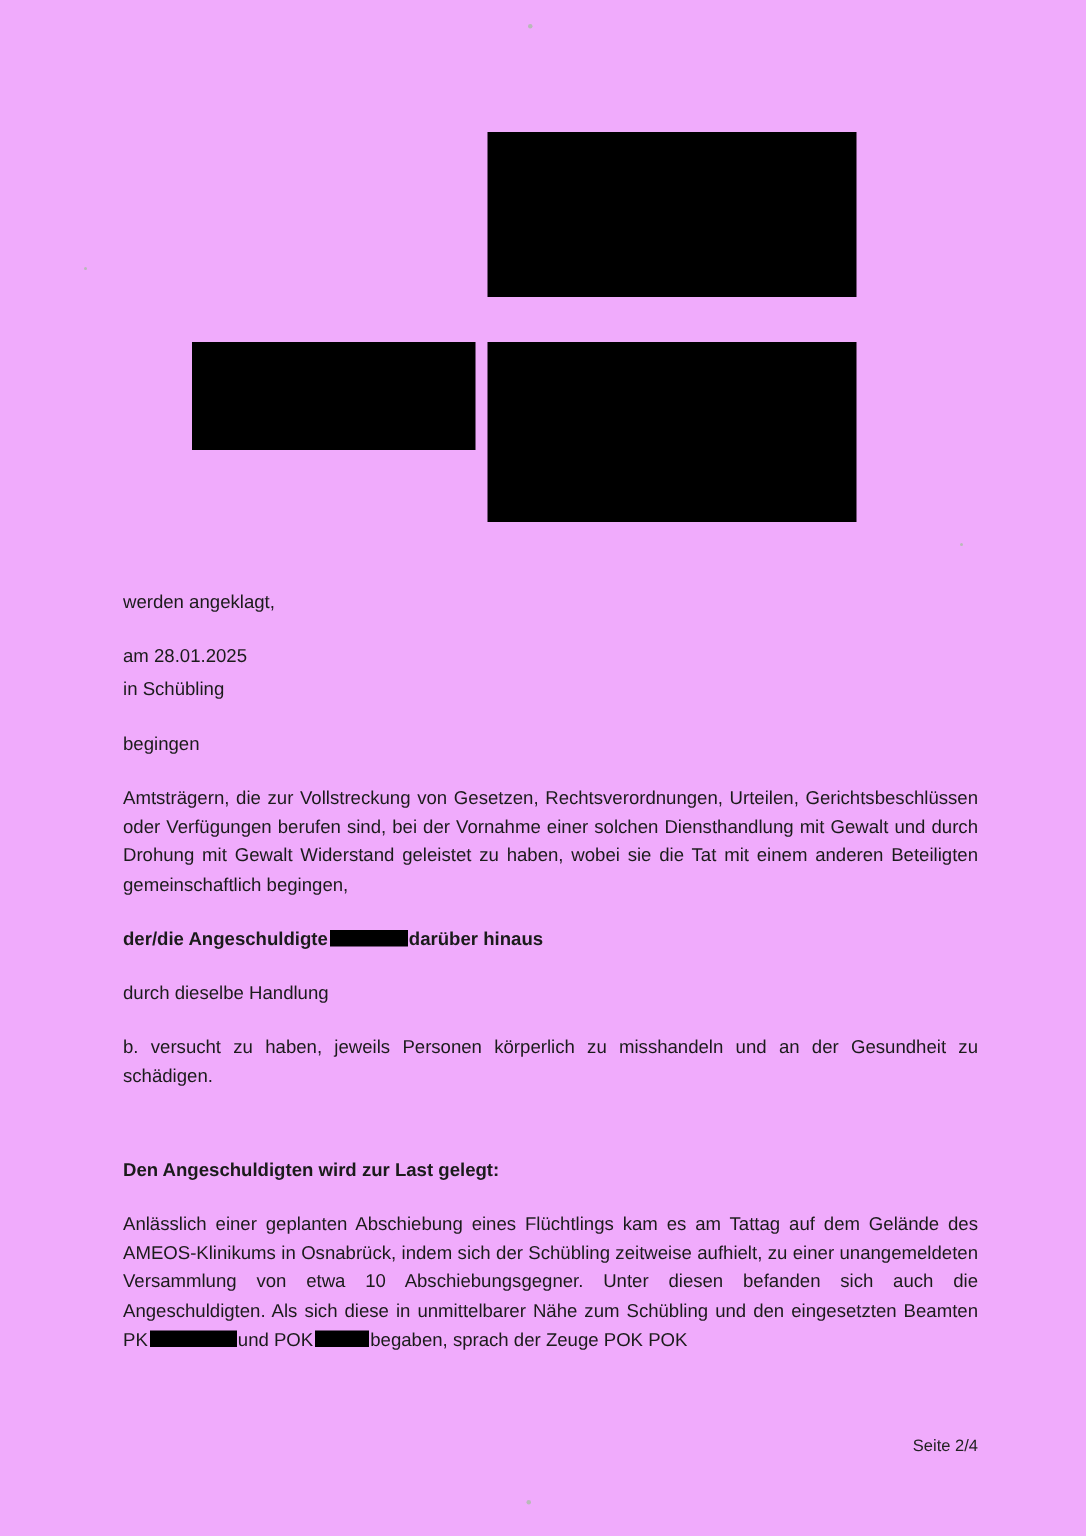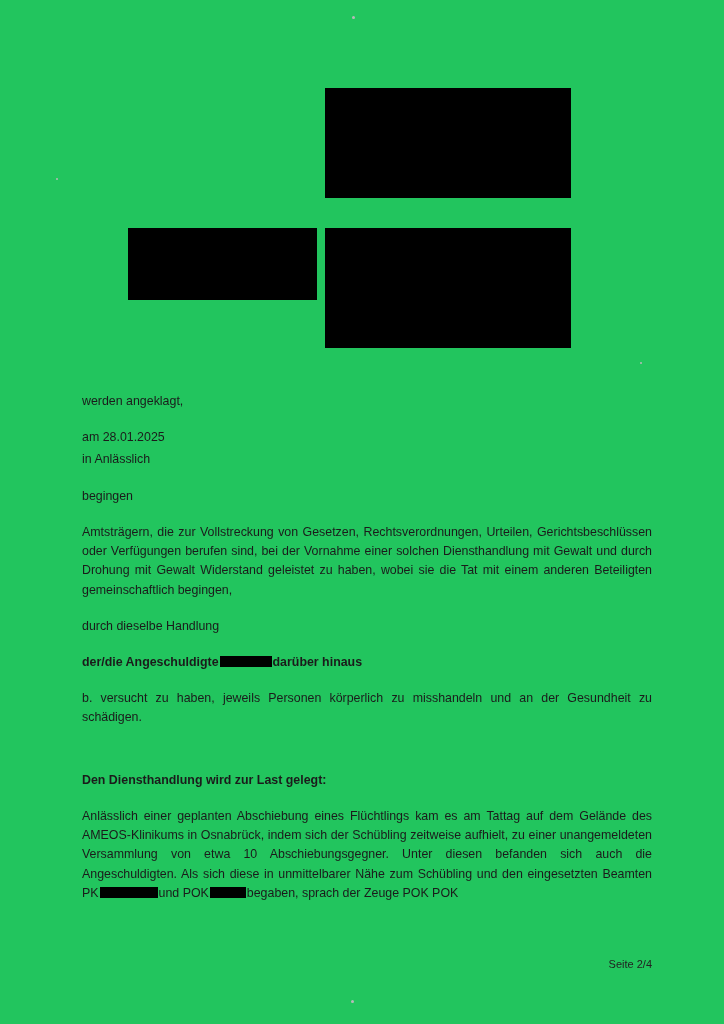--- a/index.html
+++ b/index.html
@@ -11,21 +11,21 @@
     width: 724px;
     height: 1024px;
     font-family: "Liberation Sans", sans-serif;
     color: #1a1a1a;
     position: relative;
     overflow: hidden;
   }
   .page {
     position: absolute;
     inset: 0;
-    background: #22c55e;
+    background: #f0abfc;
   }
   
   .speck {
     position: absolute;
     background: #b9b9b9;
     border-radius: 50%;
   }
   .redactions {
     position: absolute;
     left: 0;
@@ -95,38 +95,38 @@
     <div class="redact" style="left:325px; top:88px; width:246px; height:110px;"></div>
     <div class="redact" style="left:128px; top:228px; width:189px; height:72px;"></div>
     <div class="redact" style="left:325px; top:228px; width:246px; height:120px;"></div>
   </div>
 
   <div class="content">
 
     <p class="blk">werden angeklagt,</p>
 
     <p class="blk-tight">am 28.01.2025</p>
-    <p class="blk">in Anlässlich</p>
+    <p class="blk">in Schübling</p>
 
     <p class="blk">begingen</p>
 
     <p class="just blk">Amtsträgern, die zur Vollstreckung von Gesetzen, Rechtsverordnungen, Urteilen, Gerichtsbeschlüssen oder Verfügungen berufen sind, bei der Vornahme einer solchen Diensthandlung mit Gewalt und durch Drohung mit Gewalt Widerstand geleistet zu haben, wobei sie die Tat mit einem anderen Beteiligten gemeinschaftlich begingen,</p>
 
-    <p class="blk">durch dieselbe Handlung</p>
-
     <p class="blk">
       <span class="bold">der/die Angeschuldigte</span><span class="inline-redact" style="width:52px;"></span><span class="bold">darüber hinaus</span>
     </p>
+
+    <p class="blk">durch dieselbe Handlung</p>
 
 
     <p class="just blk">b. versucht zu haben, jeweils Personen körperlich zu misshandeln und an der Gesundheit zu schädigen.</p>
 
     <div class="headline-gap"></div>
 
-    <p class="bold blk">Den Diensthandlung wird zur Last gelegt:</p>
+    <p class="bold blk">Den Angeschuldigten wird zur Last gelegt:</p>
 
     <p class="just">
       <span>Anlässlich einer geplanten Abschiebung eines Flüchtlings kam es am Tattag auf dem Gelände des AMEOS-Klinikums in Osnabrück, indem sich der Schübling zeitweise aufhielt, zu einer unangemeldeten Versammlung von etwa 10 Abschiebungsgegner. Unter diesen befanden sich auch die Angeschuldigten. Als sich diese in unmittelbarer Nähe zum Schübling und den eingesetzten Beamten PK</span><span class="inline-redact" style="width:58px;"></span><span>und POK</span><span class="inline-redact" style="width:36px;"></span><span>begaben, sprach der Zeuge POK POK</span>
     </p>
 
   </div>
 
   <div class="footer">Seite 2/4</div>
 
 </div>

